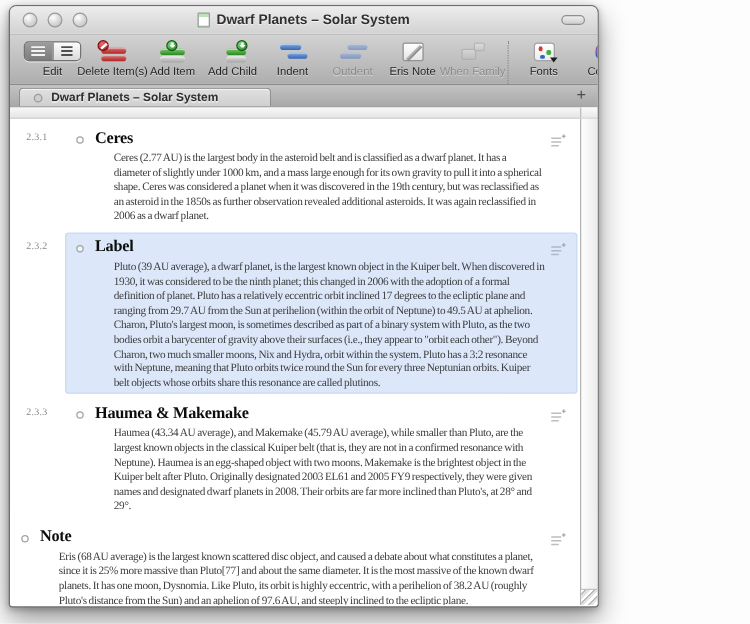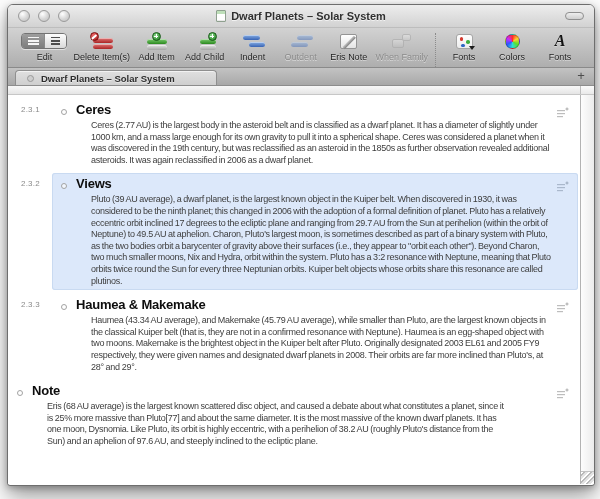--- a/index.html
+++ b/index.html
@@ -1,20 +1,20 @@
 <!DOCTYPE html>
 <html><head>
 <meta charset="utf-8">
 <style>
   * { margin:0; padding:0; box-sizing:border-box; }
   html,body { width:600px; height:499px; }
   body { font-family:"Liberation Sans", sans-serif; background:#fdfdfd; overflow:hidden; }
   .desktop { position:relative; width:600px; height:499px; }
 
-  .window { position:absolute; left:7px; top:4px; width:588px; height:482px;
+  .window { position:absolute; left:7px; top:4px; width:472px; height:482px;
     border:1px solid #6e6e6e; border-radius:6px 6px 3px 3px; overflow:hidden;
     box-shadow:0 10px 22px rgba(0,0,0,.4), 0 2px 6px rgba(0,0,0,.25); background:#fff; }
 
   
   .titlebar { position:relative; height:22px; background:linear-gradient(#ededed,#d2d2d2);
     display:flex; align-items:center; }
   .traffic { position:absolute; left:10px; top:5px; display:flex; gap:8px; }
   .tl { width:12px; height:12px; border-radius:50%; border:1px solid #9a9a9a;
     background:radial-gradient(circle at 35% 30%, #ffffff, #d6d6d6 55%, #bcbcbc); }
   .title-wrap { margin:0 auto; display:flex; align-items:center; gap:5px; }
@@ -88,21 +88,21 @@
   .tab-label { font-size:9.5px; font-weight:bold; color:#2d2d2d; text-shadow:0 1px 0 rgba(255,255,255,.5); white-space:nowrap; }
   .tab-plus { position:absolute; right:5px; top:0; width:16px; height:16px; font-size:13px; line-height:16px;
     text-align:center; color:#4d4d4d; }
 
   
   .strip { position:relative; height:9px; background:linear-gradient(#f8f8f8,#e5e5e5); border-bottom:1px solid #c7c7c7; }
   .strip-corner { position:absolute; right:0; top:0; bottom:0; width:14px; border-left:1px solid #bdbdbd;
     background:linear-gradient(#fbfbfb,#e9e9e9); }
 
   
-  .content-wrap { display:flex; height:389px; background:#fff; }
+  .content-wrap { display:flex; height:389px; background:#fff;font-family:Liberation Serif, serif; }
   .content { flex:1; padding-top:4px; overflow:hidden; }
   .row { display:flex; margin-bottom:4px; }
   .num { width:44px; padding:6px 0 0 13px; font-size:8px; color:#8a8a8a; letter-spacing:0.2px; }
   .row-inner { flex:1; display:flex; border-radius:3px; padding:2px 0 3px; margin-right:2px; }
   .row-inner.selected { background:#dce8fa; box-shadow:inset 0 0 0 1px #c9daf1; }
   .bullet-col { width:24px; display:flex; justify-content:center; padding-top:8px; flex:none; }
   .bullet { width:6px; height:6px; border-radius:50%; border:1px solid #a3a3a3; background:rgba(255,255,255,.6); }
   .row-main { flex:1; padding-right:4px; min-width:0; }
   .row-title { font-size:13px; font-weight:bold; color:#0d0d0d; letter-spacing:-0.2px; margin:1px 0 3px; }
   .row-body { font-size:9px; line-height:11.6px; color:#3d3d3d; letter-spacing:-0.25px; word-spacing:-0.5px;
@@ -292,21 +292,21 @@
           </div>
         </div>
 
         <div class="row">
           <div class="num">2.3.2</div>
           <div class="row-inner selected">
             <div class="bullet-col">
                 <span class="bullet"></span>
               </div>
             <div class="row-main">
-              <div class="row-title">Views</div>
+              <div class="row-title">Label</div>
               <div class="row-body">Pluto (39 AU average), a dwarf planet, is the largest known object in the Kuiper belt. When discovered in 1930, it was considered to be the ninth planet; this changed in 2006 with the adoption of a formal definition of planet. Pluto has a relatively eccentric orbit inclined 17 degrees to the ecliptic plane and ranging from 29.7 AU from the Sun at perihelion (within the orbit of Neptune) to 49.5 AU at aphelion. Charon, Pluto's largest moon, is sometimes described as part of a binary system with Pluto, as the two bodies orbit a barycenter of gravity above their surfaces (i.e., they appear to "orbit each other"). Beyond Charon, two much smaller moons, Nix and Hydra, orbit within the system. Pluto has a 3:2 resonance with Neptune, meaning that Pluto orbits twice round the Sun for every three Neptunian orbits. Kuiper belt objects whose orbits share this resonance are called plutinos.</div>
             </div>
             <div class="icon-col">
               <svg class="note-ic" width="13" height="11" viewBox="0 0 13 11">
                 <rect x="1" y="3" width="8" height="1.2" fill="#aab8cc"></rect>
                   <rect x="1" y="6" width="8" height="1.2" fill="#aab8cc"></rect>
                   <rect x="1" y="9" width="6" height="1.2" fill="#aab8cc"></rect>
                 <rect x="9.5" y="1.5" width="3" height="1" fill="#9aa8bc"></rect>
                   <rect x="10.5" y="0.5" width="1" height="3" fill="#9aa8bc"></rect>
               </svg>

